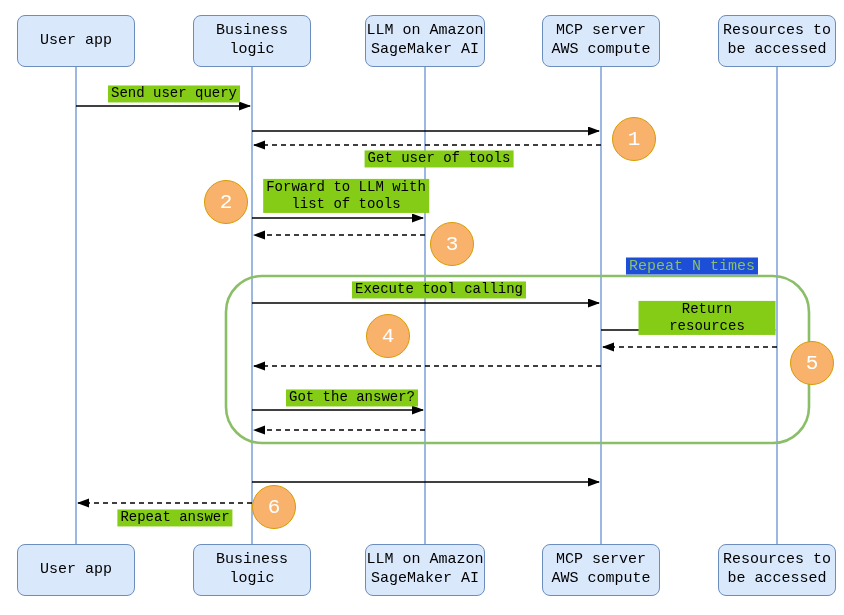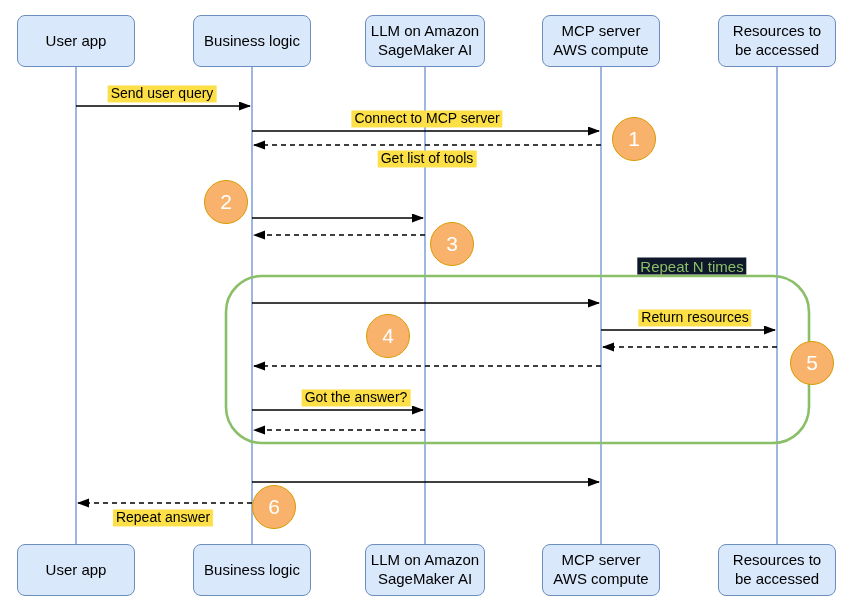--- a/index.html
+++ b/index.html
@@ -1,21 +1,21 @@
 <!DOCTYPE html>
 <html style="--actor-fill: #dae8fc; --actor-stroke: #6c8ebf; --lifeline: #7a9fd9; --arrow: #000000; --loop-stroke: #8abf68; --badge-fill: #f9b26b; --badge-stroke: #d79b00; --badge-text: #ffffff;"><head>
 <meta charset="utf-8">
 <style>
   html, body { margin: 0; padding: 0; background: #ffffff; }
   .canvas {
     position: relative;
     width: 844px;
     height: 615px;
     background: #ffffff;
-    font-family: Liberation Sans, sans-serif;
+    font-family: Liberation Mono, monospace;
     overflow: hidden;
   }
   .layer { position: absolute; left: 0; top: 0; }
   .actor {
     position: absolute;
     width: 118px;
     height: 52px;
     background: var(--actor-fill, #dae8fc);
     border: 1.5px solid var(--actor-stroke, #6c8ebf);
     border-radius: 8px;
@@ -30,30 +30,31 @@
     box-sizing: border-box;
   }
   .msg-label {
     position: absolute;
     transform: translate(-50%, -50%);
     font-size: 14px;
     line-height: 1.22;
     color: #000;
     white-space: pre-line;
     text-align: center;
-    background: #fde047;
+    background: #84cc16;
     padding: 0 3px;
+    margin-left: 12px;
   }
   .loop-label {
     position: absolute;
     transform: translate(-50%, -50%);
     font-size: 15px;
     color: var(--loop-stroke, #82b366);
     white-space: nowrap;
-    background: #0f172a;
+    background: #1d4ed8;
     padding: 0 3px;
   }
   .badge {
     position: absolute;
     width: 44px;
     height: 44px;
     border-radius: 50%;
     background: var(--badge-fill, #f9b26b);
     border: 1.5px solid var(--badge-stroke, #d79b00);
     color: var(--badge-text, #ffffff);
@@ -115,24 +116,26 @@
   <div class="actor" style="left:17px;  top:544px;">User app</div>
   <div class="actor" style="left:193px; top:544px;">Business logic</div>
   <div class="actor" style="left:365px; top:544px; width:120px;">LLM on Amazon
 SageMaker AI</div>
   <div class="actor" style="left:542px; top:544px;">MCP server
 AWS compute</div>
   <div class="actor" style="left:718px; top:544px;">Resources to
 be accessed</div>
 
   <div class="msg-label" style="left:162px; top:94px;">Send user query</div>
-  <div class="msg-label" style="left:427px; top:119px;">Connect to MCP server</div>
-  <div class="msg-label" style="left:427px; top:159px;">Get list of tools</div>
+  <div class="msg-label" style="left:427px; top:159px;">Get user of tools</div>
+  <div class="msg-label" style="left:334px; top:196px;">Forward to LLM with
+list of tools</div>
+  <div class="msg-label" style="left:427px; top:290px;">Execute tool calling</div>
   <div class="msg-label" style="left:695px; top:318px;">Return resources</div>
-  <div class="msg-label" style="left:356px; top:398px;">Got the answer?</div>
+  <div class="msg-label" style="left:340px; top:398px;">Got the answer?</div>
   <div class="msg-label" style="left:163px; top:518px;">Repeat answer</div>
 
   <div class="loop-label" style="left:692px; top:266px;">Repeat N times</div>
 
   <div class="badge" style="left:612px; top:117px;">1</div>
   <div class="badge" style="left:204px; top:180px;">2</div>
   <div class="badge" style="left:430px; top:222px;">3</div>
   <div class="badge" style="left:366px; top:314px;">4</div>
   <div class="badge" style="left:790px; top:341px;">5</div>
   <div class="badge" style="left:252px; top:485px;">6</div>

